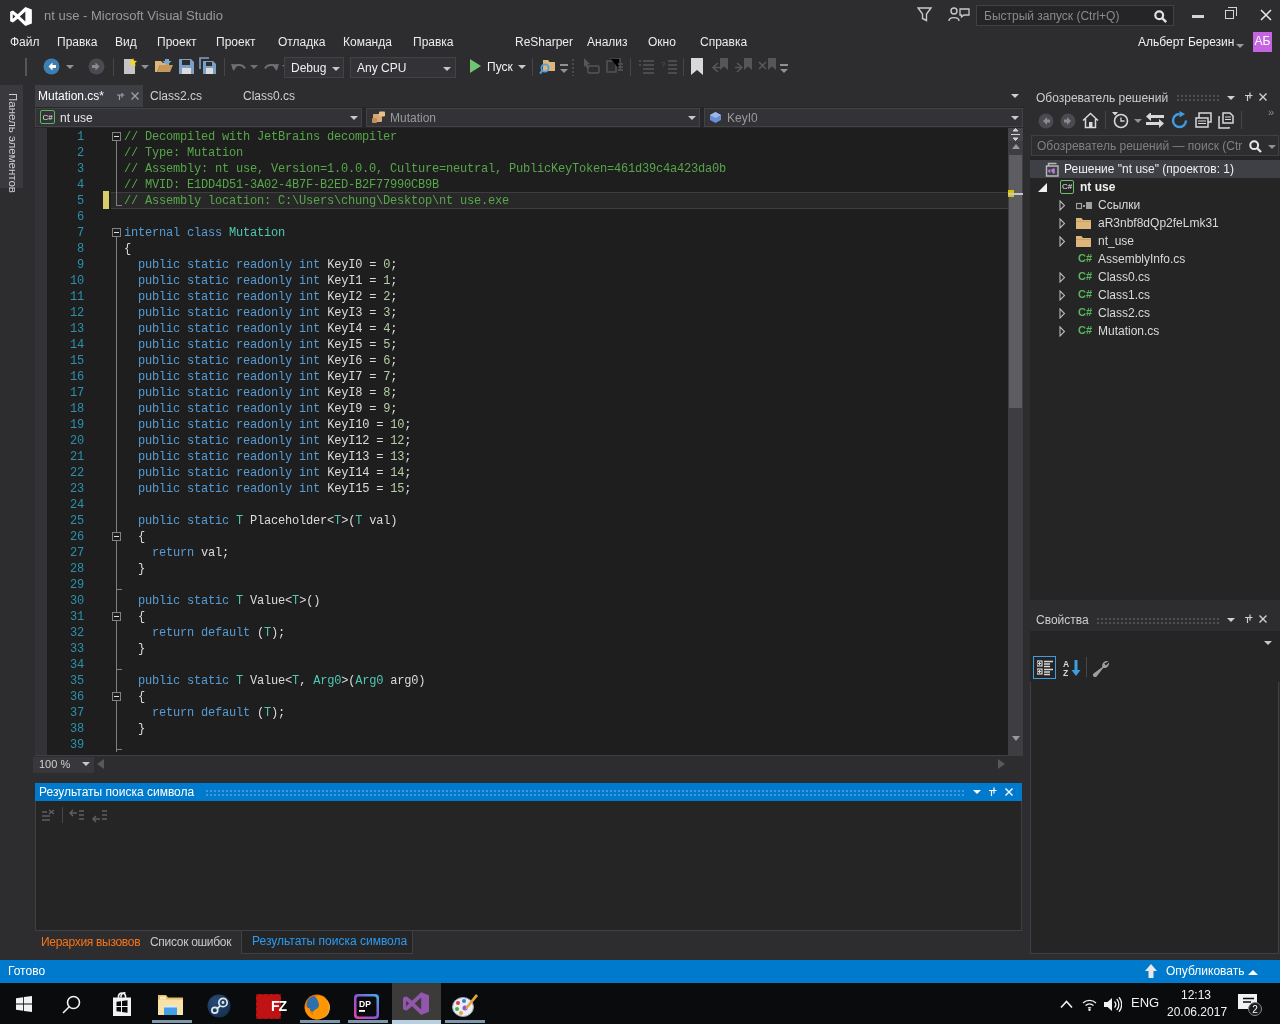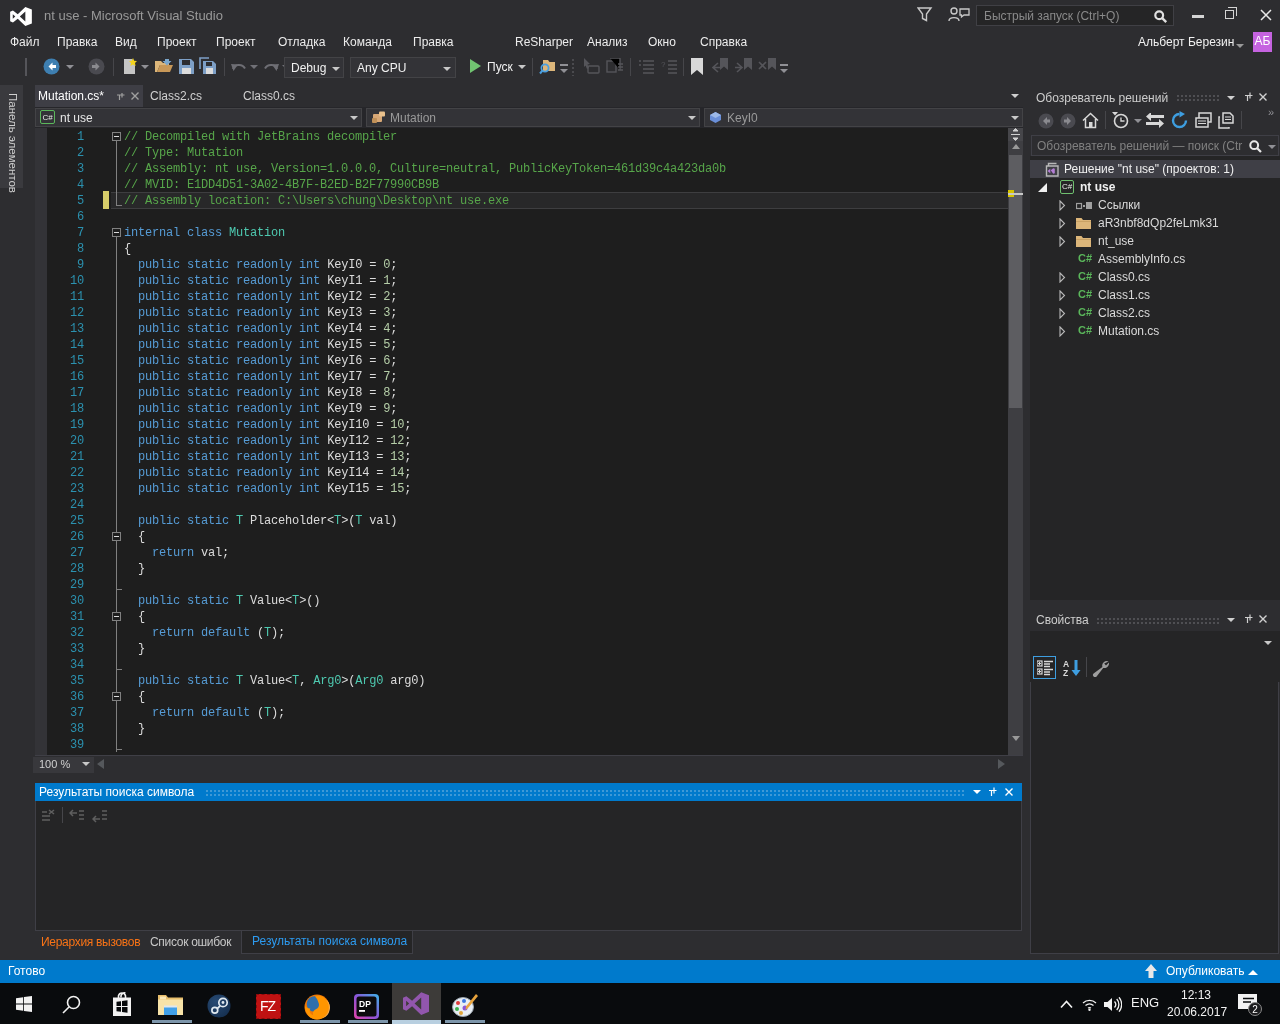--- a/index.html
+++ b/index.html
@@ -402,21 +402,21 @@
         </radialGradient>
       </defs>
       <circle cx="12" cy="12" r="11.5" fill="url(#stg)"></circle>
       <circle cx="16" cy="8.5" r="4.2" fill="none" stroke="#dfe8ef" stroke-width="1.7"></circle>
       <circle cx="16" cy="8.5" r="1.4" fill="#dfe8ef"></circle>
       <circle cx="7.8" cy="16.2" r="2.9" fill="none" stroke="#dfe8ef" stroke-width="1.7"></circle>
       <line x1="10.3" y1="14.7" x2="13" y2="11.9" stroke="#dfe8ef" stroke-width="1.8"></line>
     </svg>
 
   <div class="abs" style="left:256px;top:11px;width:25px;height:25px;background:#bf1212;border:1px dashed #8a0b0b">
-    <span class="abs" style="left:3px;top:3px;color:#fff;font-weight:normal;font-size:14px;letter-spacing:-1px">FZ</span>
+    <span class="abs" style="left:14px;top:3px;color:#fff;font-weight:bold;font-size:14px;letter-spacing:-1px">FZ</span>
   </div>
 
   <svg class="abs" style="left:304px;top:11px" width="26" height="26" viewBox="0 0 26 26">
       <circle cx="13" cy="13" r="12.5" fill="#f07705"></circle>
       <circle cx="10.5" cy="10" r="7.8" fill="#2e6fad"></circle>
       <path fill="#ff9500" d="M11 2.5 C14.5 1 19 2 21.5 5 A12 12 0 0 1 13 25.4 A12.2 12.2 0 0 1 1 12 C2.3 13.8 4.2 14.6 6.3 14.4 C4.8 17.2 6.2 20.3 9.2 21.2 C8.4 18.2 9.6 16.4 11.8 15.3 C14.4 14 15.4 12.2 14.8 9.6 C14.2 7 13 4.5 11 2.5 Z"></path>
       <path fill="#ffb24d" d="M21.5 5 A12 12 0 0 1 17 24.6 A11 11 0 0 0 21.5 5 Z"></path>
     </svg>
 
   <svg class="abs" style="left:354px;top:11px" width="25" height="25" viewBox="0 0 25 25">

